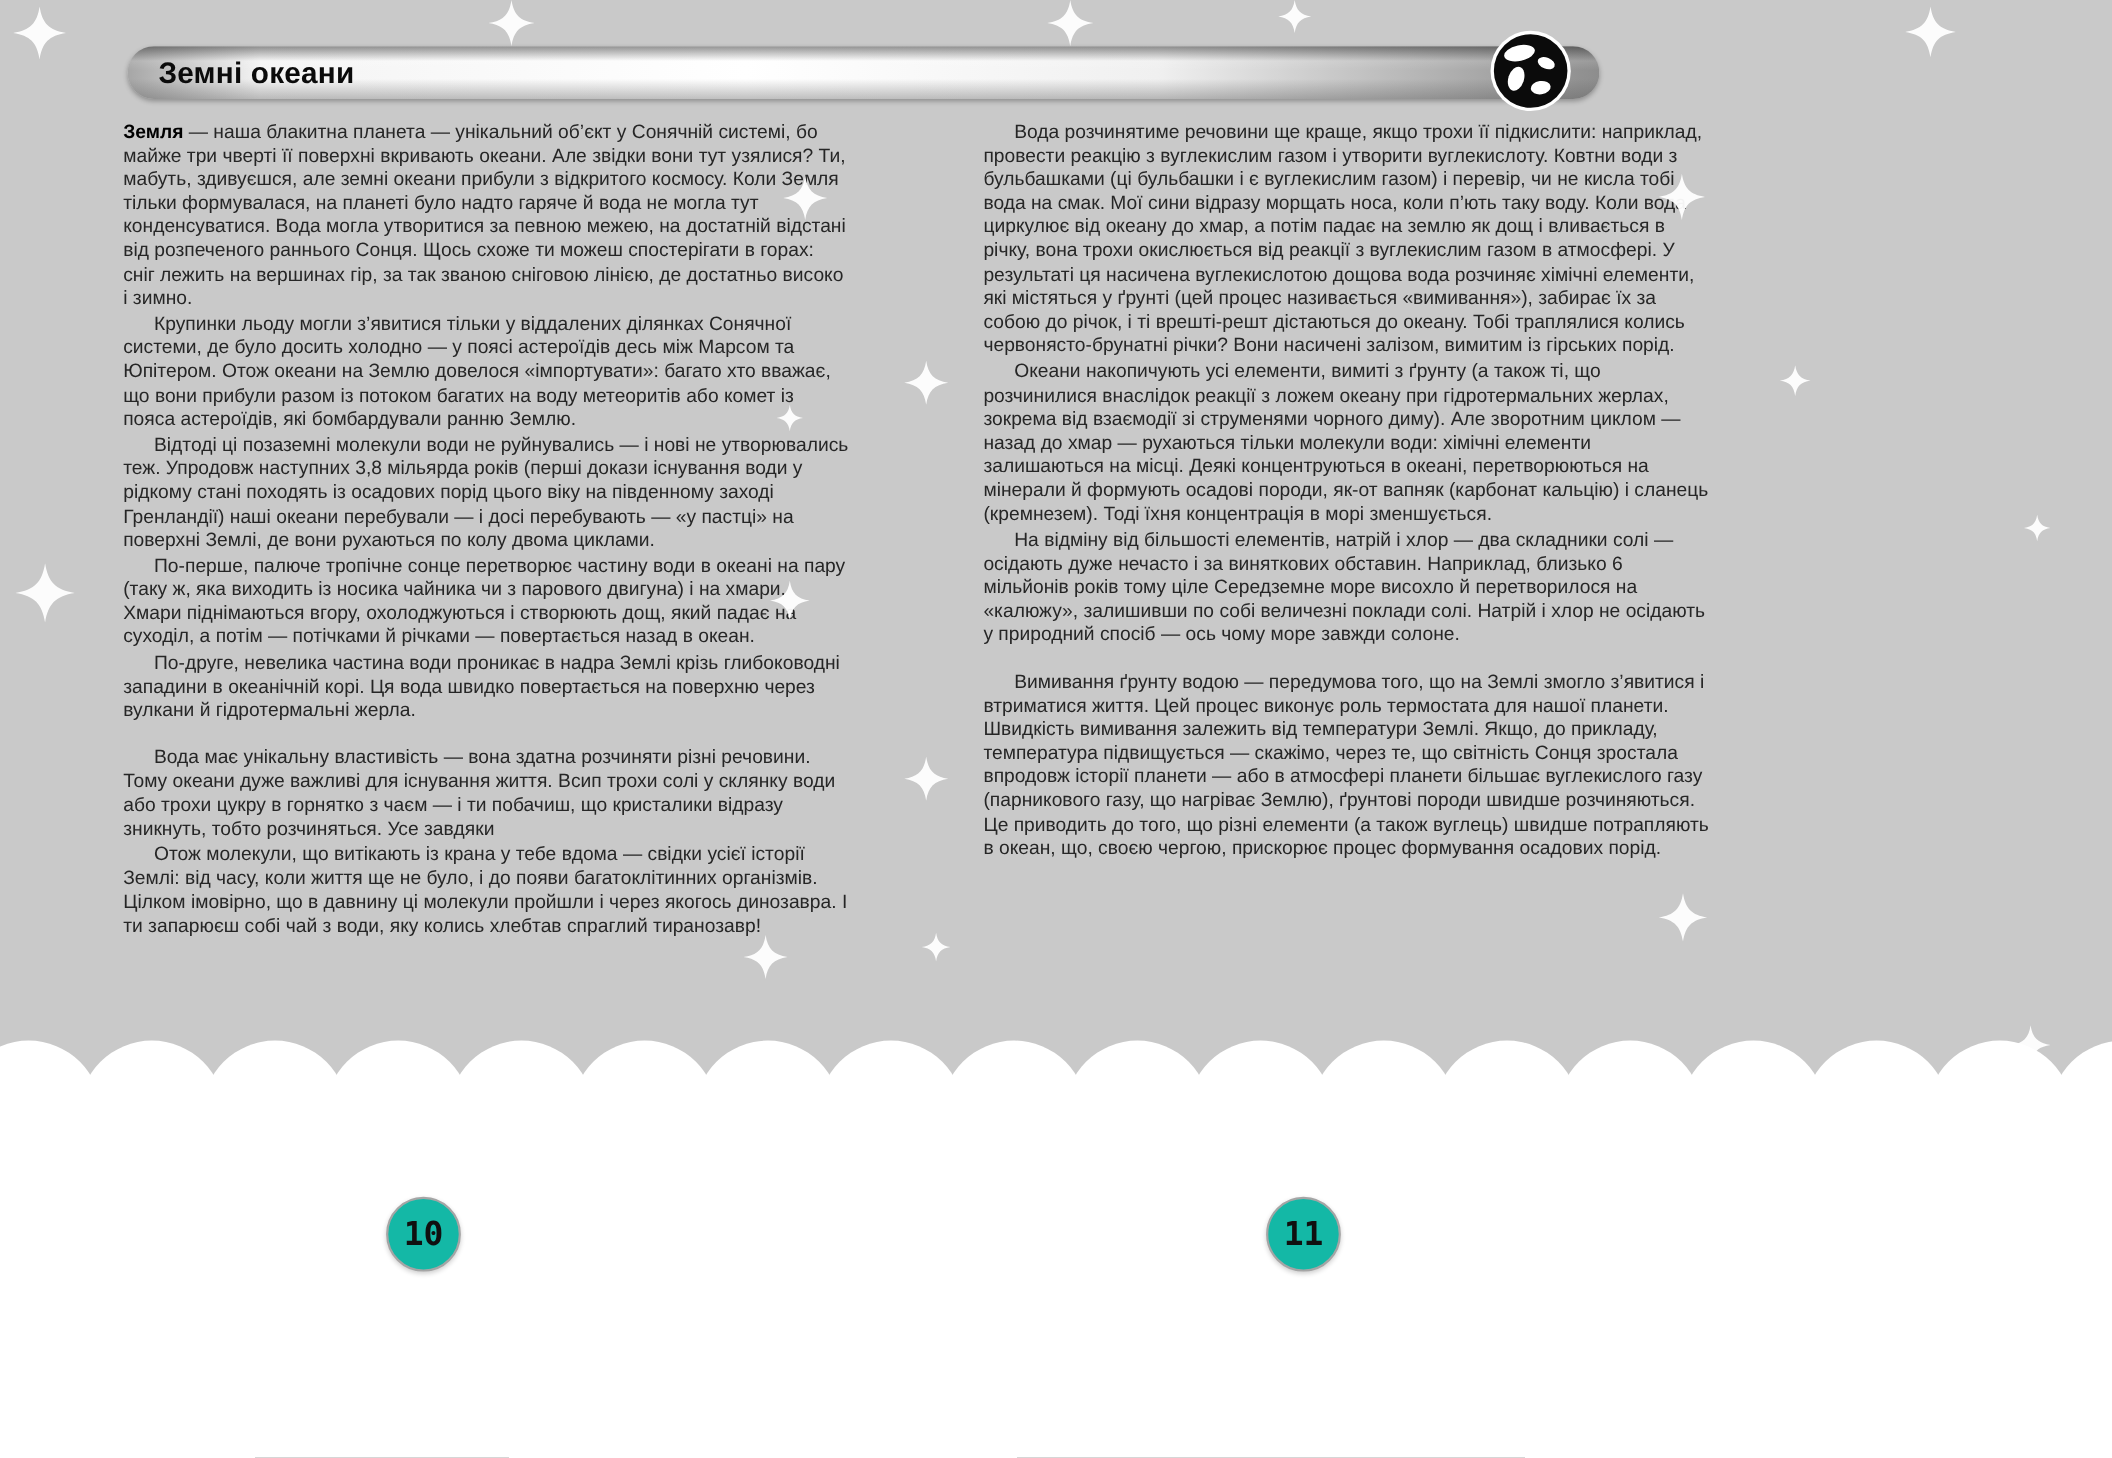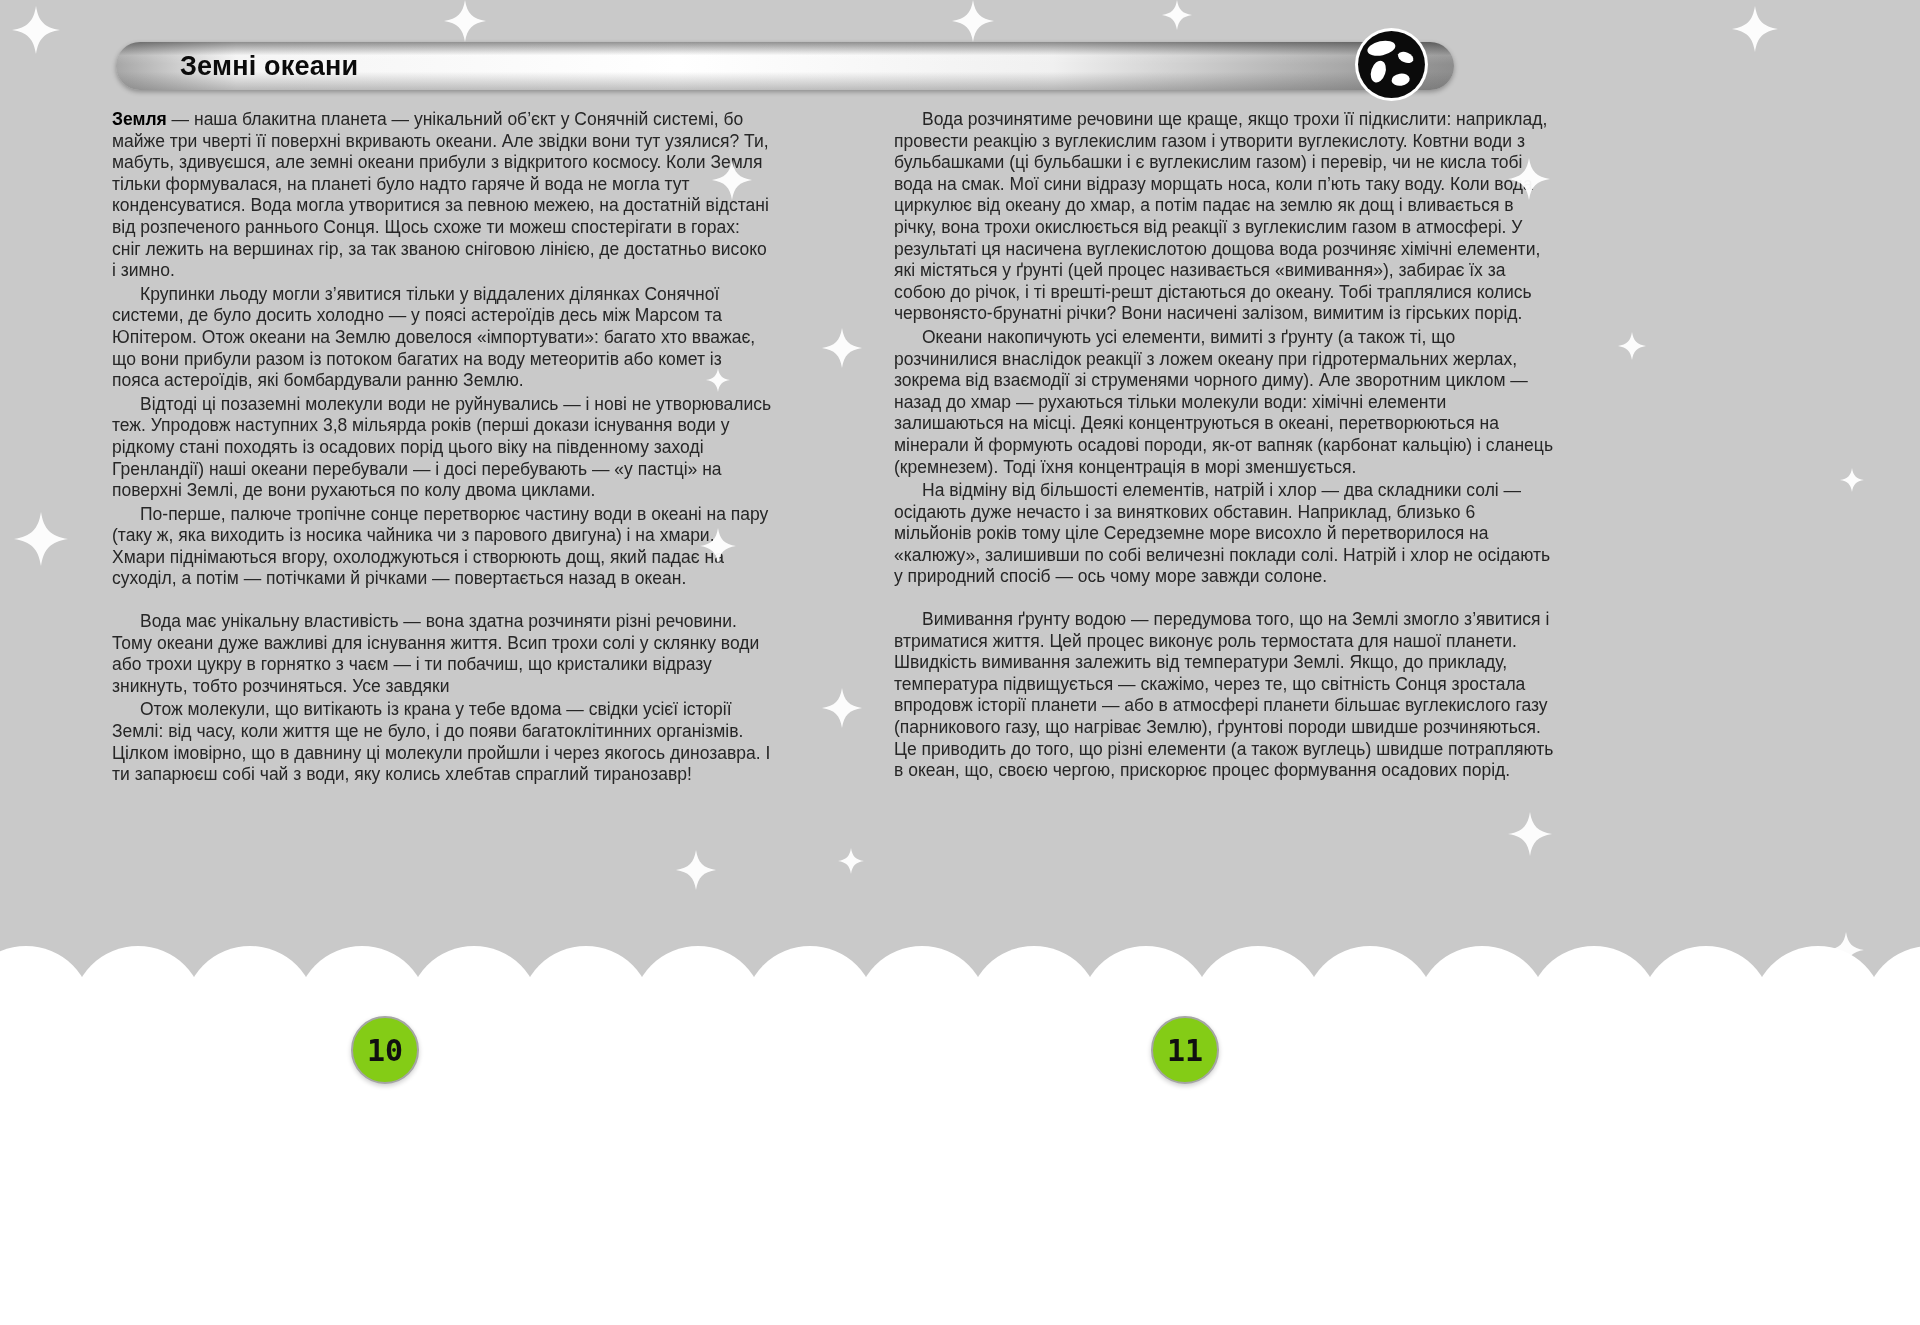--- a/index.html
+++ b/index.html
@@ -12,42 +12,42 @@
   }
   .header-bar {
     position:absolute; left:116px; top:42px; width:1338px; height:48px;
     border-radius:24px;
     background:
       linear-gradient(180deg, rgba(40,40,40,.50) 0%, rgba(255,255,255,.12) 28%, rgba(255,255,255,0) 46%, rgba(255,255,255,0) 62%, rgba(90,90,90,.38) 100%),
       linear-gradient(90deg, #a6a6a6 0%, #f4f4f4 9%, #ffffff 42%, #f0f0f0 70%, #8d8d8d 100%);
     box-shadow:0 2px 5px rgba(0,0,0,.30);
     display:flex; align-items:center; padding-left:28px;
   }
-  .header-title { font-size:27px; font-weight:bold; color:#0b0b0b; letter-spacing:.2px;margin-left:36px; }
+  .header-title { font-size:27px; font-weight:bold; color:#0b0b0b; letter-spacing:.2px; }
   .globe { position:absolute; left:1354px; top:27px; width:75px; height:75px; z-index:2; }
   .globe svg { width:100%; height:100%; display:block; }
 
   .col {
     position:absolute; top:107px; width:664px;
     font-size:17.5px; line-height:21.6px; color:#262626;
     z-index:1;
   }
   .col-left  { left:110px; }
   .col-right { left:892px; }
   p.para { margin:2px; }
   p.para.indent { text-indent:28px; }
   p.para.space-before { margin-top:21px; }
   .lead { font-weight:bold; color:#000; }
 
   .cloud-base { position:absolute; left:0; top:1012px; width:1920px; height:313px; background:#fff; z-index:3; }
   .bump { position:absolute; width:132px; height:132px; border-radius:50%; background:#fff; top:946px; z-index:3; }
 
   .page-badge {
-    position:absolute; top:1016px; width:68px; height:68px; border-radius:50%;
-    background:#84cc16; border:2px solid #a5a5a5; z-index:4;
+    position:absolute; top:1088px; width:68px; height:68px; border-radius:50%;
+    background:#14b8a6; border:2px solid #a5a5a5; z-index:4;
     display:flex; align-items:center; justify-content:center;
     font-family:"DejaVu Sans Mono", monospace; font-weight:bold; font-size:30px; color:#101010;
     box-shadow:0 2px 5px rgba(0,0,0,.20);
   }
   .badge-left  { left:351px; }
   .badge-right { left:1151px; }
 
   .sparkle { position:absolute; z-index:2; opacity:.95; }
   .sparkle svg { width:100%; height:100%; display:block; }
 </style>
@@ -69,20 +69,21 @@
       <ellipse cx="24" cy="44" rx="7" ry="11" fill="#ffffff" transform="rotate(18 24 44)"></ellipse>
       <ellipse cx="46" cy="52" rx="9" ry="6" fill="#ffffff" transform="rotate(-8 46 52)"></ellipse>
     </svg>
   </span>
 
   <div class="col col-left">
       <p class="para"><b class="lead">Земля</b><span> — наша блакитна планета — унікальний об’єкт у Сонячній системі, бо майже три чверті її поверхні вкривають океани. Але звідки вони тут узялися? Ти, мабуть, здивуєшся, але земні океани прибули з відкритого космосу. Коли Земля тільки формувалася, на планеті було надто гаряче й вода не могла тут конденсуватися. Вода могла утворитися за певною межею, на достатній відстані від розпеченого раннього Сонця. Щось схоже ти можеш спостерігати в горах: сніг лежить на вершинах гір, за так званою сніговою лінією, де достатньо високо і зимно.</span></p>
       <p class="para indent"><b class="lead"></b><span>Крупинки льоду могли з’явитися тільки у віддалених ділянках Сонячної системи, де було досить холодно — у поясі астероїдів десь між Марсом та Юпітером. Отож океани на Землю довелося «імпортувати»: багато хто вважає, що вони прибули разом із потоком багатих на воду метеоритів або комет із пояса астероїдів, які бомбардували ранню Землю.</span></p>
       <p class="para indent"><b class="lead"></b><span>Відтоді ці позаземні молекули води не руйнувались — і нові не утворювались теж. Упродовж наступних 3,8 мільярда років (перші докази існування води у рідкому стані походять із осадових порід цього віку на південному заході Гренландії) наші океани перебували — і досі перебувають — «у пастці» на поверхні Землі, де вони рухаються по колу двома циклами.</span></p>
       <p class="para indent"><b class="lead"></b><span>По-перше, палюче тропічне сонце перетворює частину води в океані на пару (таку ж, яка виходить із носика чайника чи з парового двигуна) і на хмари. Хмари піднімаються вгору, охолоджуються і створюють дощ, який падає на суходіл, а потім — потічками й річками — повертається назад в океан.</span></p>
+      <p class="para indent"><b class="lead"></b><span>По-друге, невелика частина води проникає в надра Землі крізь глибоководні западини в океанічній корі. Ця вода швидко повертається на поверхню через вулкани й гідротермальні жерла.</span></p>
       <p class="para indent space-before"><b class="lead"></b><span>Вода має унікальну властивість — вона здатна розчиняти різні речовини. Тому океани дуже важливі для існування життя. Всип трохи солі у склянку води або трохи цукру в горнятко з чаєм — і ти побачиш, що кристалики відразу зникнуть, тобто розчиняться. Усе завдяки</span></p>
       <p class="para indent"><b class="lead"></b><span>Отож молекули, що витікають із крана у тебе вдома — свідки усієї історії Землі: від часу, коли життя ще не було, і до появи багатоклітинних організмів. Цілком імовірно, що в давнину ці молекули пройшли і через якогось динозавра. І ти запарюєш собі чай з води, яку колись хлебтав спраглий тиранозавр!</span></p>
     </div>
 
   <div class="col col-right">
       <p class="para indent"><b class="lead"></b><span>Вода розчинятиме речовини ще краще, якщо трохи її підкислити: наприклад, провести реакцію з вуглекислим газом і утворити вуглекислоту. Ковтни води з бульбашками (ці бульбашки і є вуглекислим газом) і перевір, чи не кисла тобі вода на смак. Мої сини відразу морщать носа, коли п’ють таку воду. Коли вода циркулює від океану до хмар, а потім падає на землю як дощ і вливається в річку, вона трохи окислюється від реакції з вуглекислим газом в атмосфері. У результаті ця насичена вуглекислотою дощова вода розчиняє хімічні елементи, які містяться у ґрунті (цей процес називається «вимивання»), забирає їх за собою до річок, і ті врешті-решт дістаються до океану. Тобі траплялися колись червонясто-брунатні річки? Вони насичені залізом, вимитим із гірських порід.</span></p>
       <p class="para indent"><b class="lead"></b><span>Океани накопичують усі елементи, вимиті з ґрунту (а також ті, що розчинилися внаслідок реакції з ложем океану при гідротермальних жерлах, зокрема від взаємодії зі струменями чорного диму). Але зворотним циклом — назад до хмар — рухаються тільки молекули води: хімічні елементи залишаються на місці. Деякі концентруються в океані, перетворюються на мінерали й формують осадові породи, як-от вапняк (карбонат кальцію) і сланець (кремнезем). Тоді їхня концентрація в морі зменшується.</span></p>
       <p class="para indent"><b class="lead"></b><span>На відміну від більшості елементів, натрій і хлор — два складники солі — осідають дуже нечасто і за виняткових обставин. Наприклад, близько 6 мільйонів років тому ціле Середземне море висохло й перетворилося на «калюжу», залишивши по собі величезні поклади солі. Натрій і хлор не осідають у природний спосіб — ось чому море завжди солоне.</span></p>
       <p class="para indent space-before"><b class="lead"></b><span>Вимивання ґрунту водою — передумова того, що на Землі змогло з’явитися і втриматися життя. Цей процес виконує роль термостата для нашої планети. Швидкість вимивання залежить від температури Землі. Якщо, до прикладу, температура підвищується — скажімо, через те, що світність Сонця зростала впродовж історії планети — або в атмосфері планети більшає вуглекислого газу (парникового газу, що нагріває Землю), ґрунтові породи швидше розчиняються. Це приводить до того, що різні елементи (а також вуглець) швидше потрапляють в океан, що, своєю чергою, прискорює процес формування осадових порід.</span></p>
     </div>

